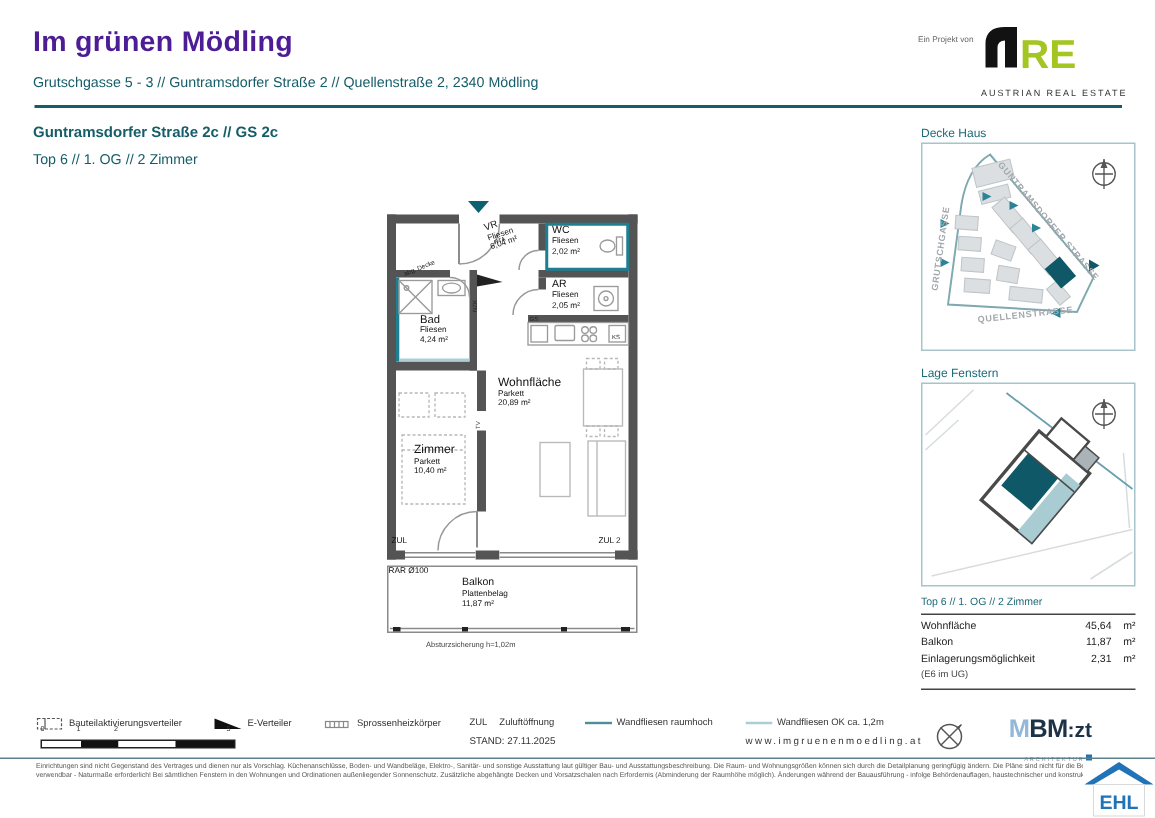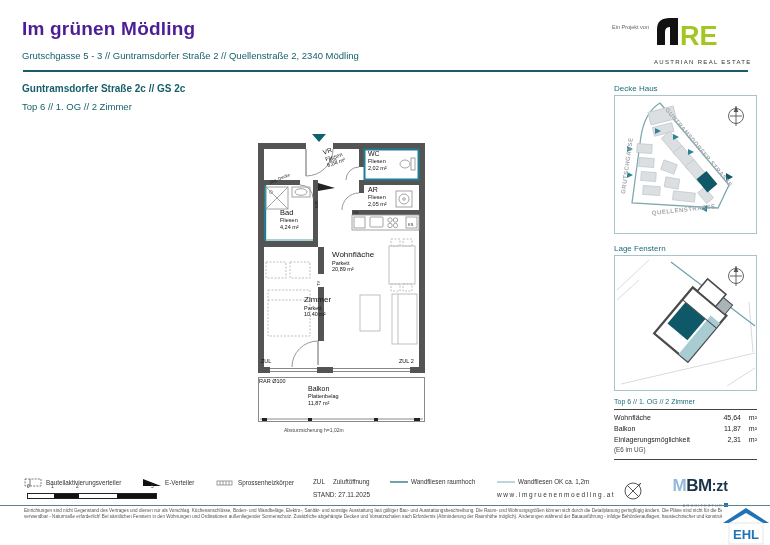--- a/index.html
+++ b/index.html
@@ -207,21 +207,21 @@
     <div class="room-label" style="left:24px;top:74px;">
       <div class="rn" style="font-size:7.5px;">Bad</div>
       <div class="rs">Fliesen</div>
       <div class="rs">4,24 m²</div>
     </div>
     <div class="room-label" style="left:76px;top:116px;">
       <div class="rn" style="font-size:8px;">Wohnfläche</div>
       <div class="rs">Parkett</div>
       <div class="rs">20,89 m²</div>
     </div>
-    <div class="room-label" style="left:20px;top:161px;margin-left:28px;">
+    <div class="room-label" style="left:20px;top:161px;">
       <div class="rn" style="font-size:8px;">Zimmer</div>
       <div class="rs">Parkett</div>
       <div class="rs">10,40 m²</div>
     </div>
     <div class="room-label" style="left:52px;top:251px;">
       <div class="rn">Balkon</div>
       <div class="rs">Plattenbelag</div>
       <div class="rs">11,87 m²</div>
     </div>
     <div class="tiny" style="left:5px;top:224px;">ZUL</div>

